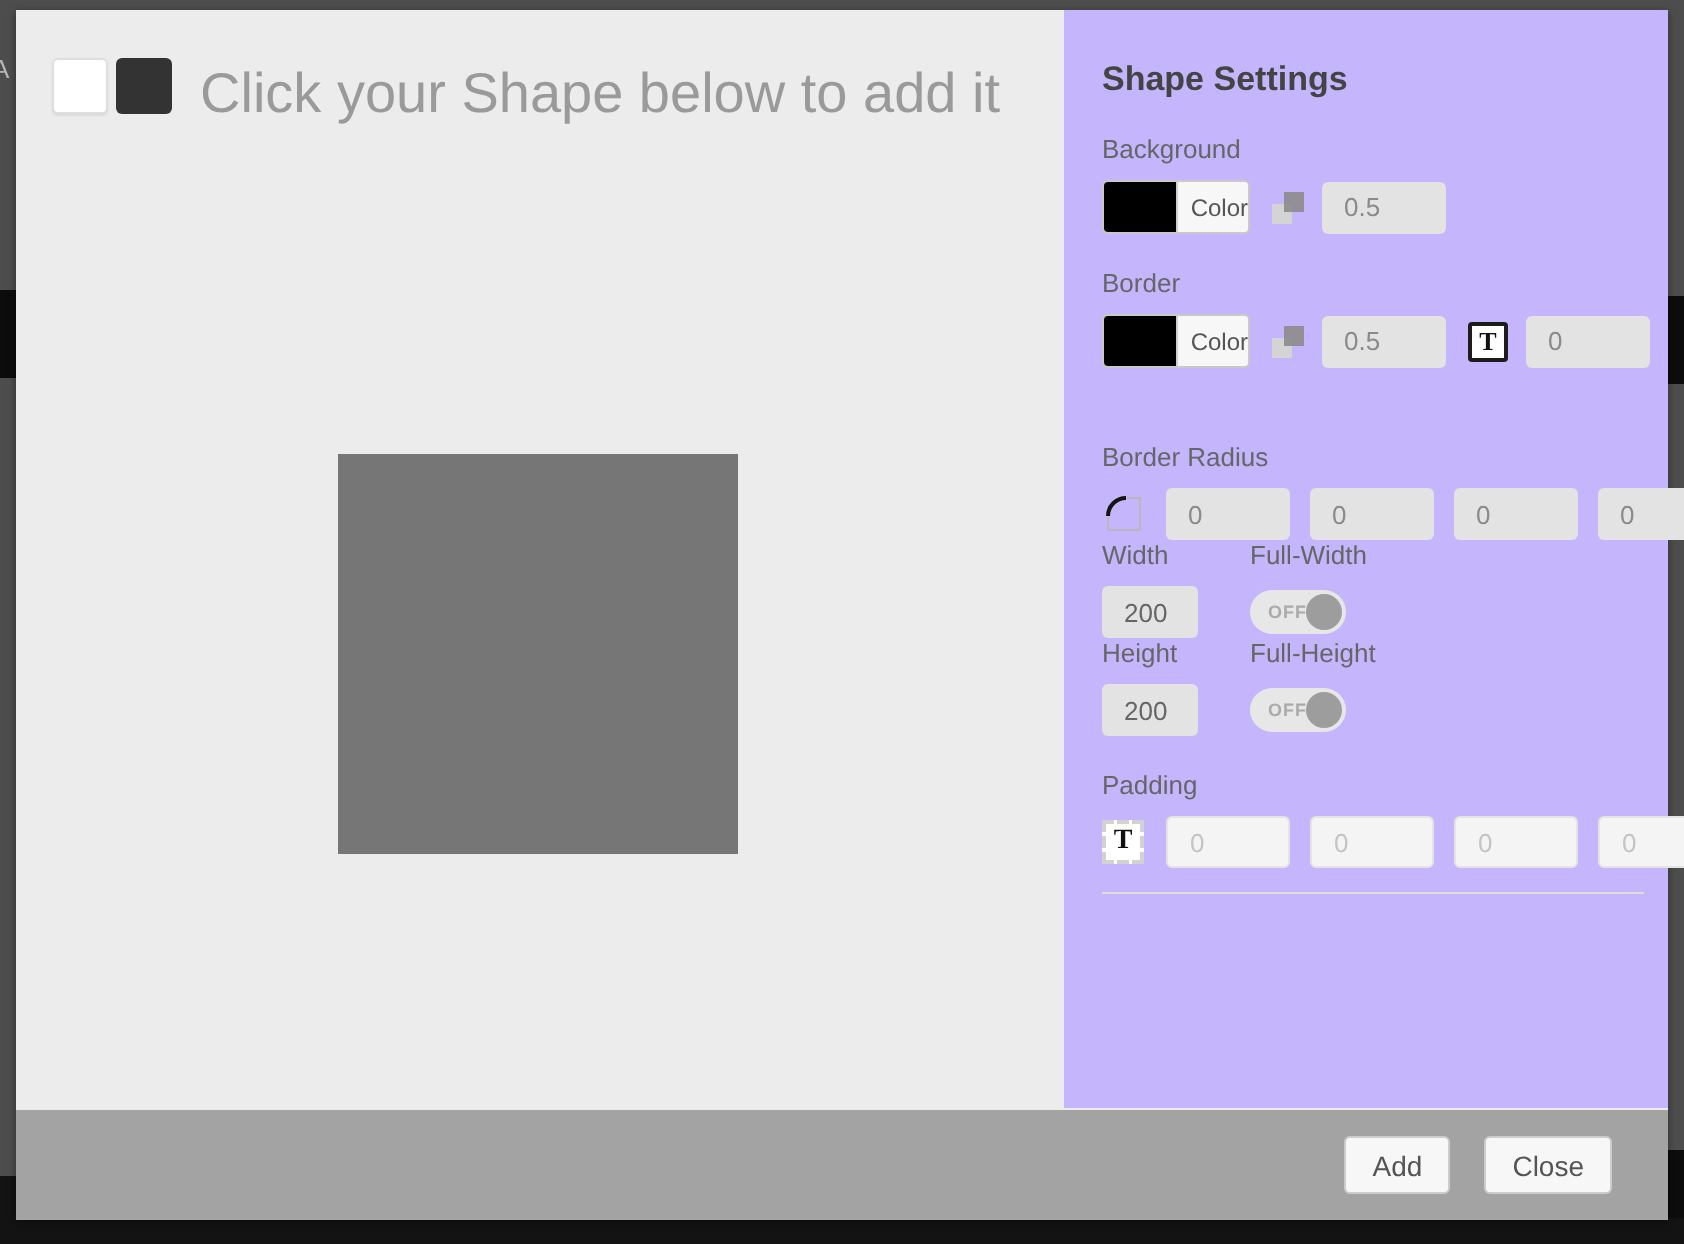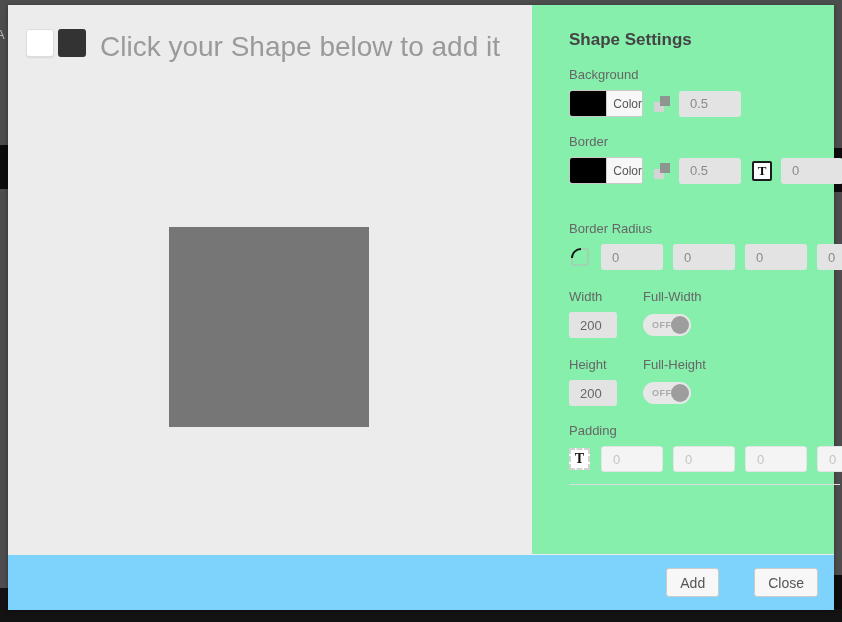--- a/index.html
+++ b/index.html
@@ -47,24 +47,24 @@
   .shape-instruction {
     position: absolute; top: 26px; left: 60px; right: 0; text-align: center;
     font-size: 28px; color: #9a9a9a;
   }
   .shape-preview {
     position: absolute; left: 161px; top: 222px; width: 200px; height: 200px;
     background: rgba(0,0,0,0.5); cursor: pointer;
   }
 
   
-  .settings-panel { width: 302px; background: #86efac; padding: 25px 10px 0 37px; }
+  .settings-panel { width: 302px; background: #c4b5fd; padding: 25px 10px 0 19px; }
   .settings-heading { font-size: 17px; font-weight: bold; color: #444; }
   .field-label { font-size: 13px; color: #666; margin-top: 17px; }
-  .label-row { display: flex; margin-top: 19px; }
+  .label-row { display: flex; }
   .label-row .field-label { margin-top: 0; }
   .label-col1 { width: 74px; }
   .ctrl-row { display: flex; align-items: center; margin-top: 8px; }
 
   .color-combo {
     display: flex; width: 74px; height: 27px; border: 1px solid #c9c9c9;
     border-radius: 3px; overflow: hidden; background: #f7f7f7; flex: 0 0 auto;
   }
   .color-swatch { width: 36px; height: 100%; background: #000; cursor: pointer; }
   .color-btn {
@@ -106,22 +106,22 @@
   }
   .toggle .knob {
     position: absolute; right: 2px; top: 2px; width: 18px; height: 18px;
     border-radius: 50%; background: #9d9d9d;
   }
 
   .divider { border: none; border-top: 1px solid #ddd; margin-top: 12px; width: 271px; }
 
   
   .modal-footer {
-    flex: 0 0 56px; background: #7dd3fc; border-top: 1px solid #ececec;
-    display: flex; align-items: center; justify-content: flex-end; gap: 35px; padding: 0 16px;
+    flex: 0 0 56px; background: #a3a3a3; border-top: 1px solid #ececec;
+    display: flex; align-items: center; justify-content: flex-end; gap: 17px; padding: 0 28px;
   }
   .footer-btn {
     height: 29px; padding: 0 13px; background: #f7f7f7; border: 1px solid #ccc;
     border-radius: 3px; font-size: 14px; color: #555; cursor: pointer; font-family: inherit;
   }
 </style>
 </head>
 <body>
 
 <div class="bg-artifact-text">A</div>

